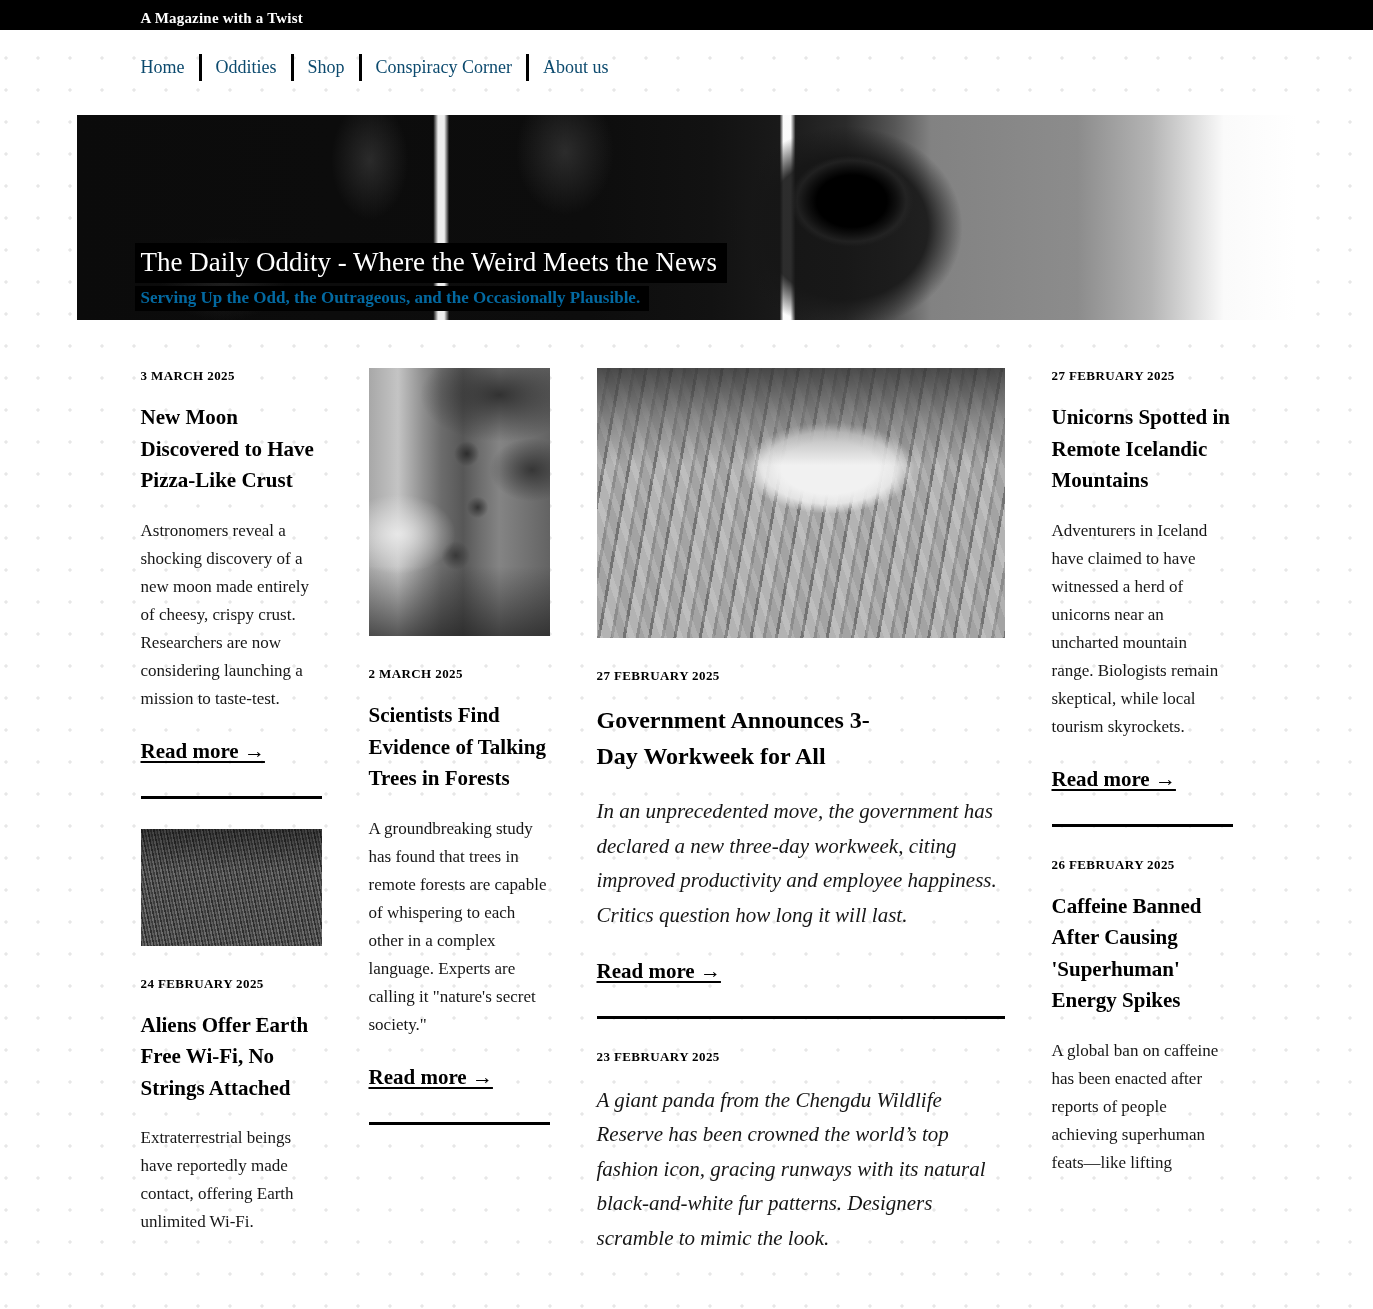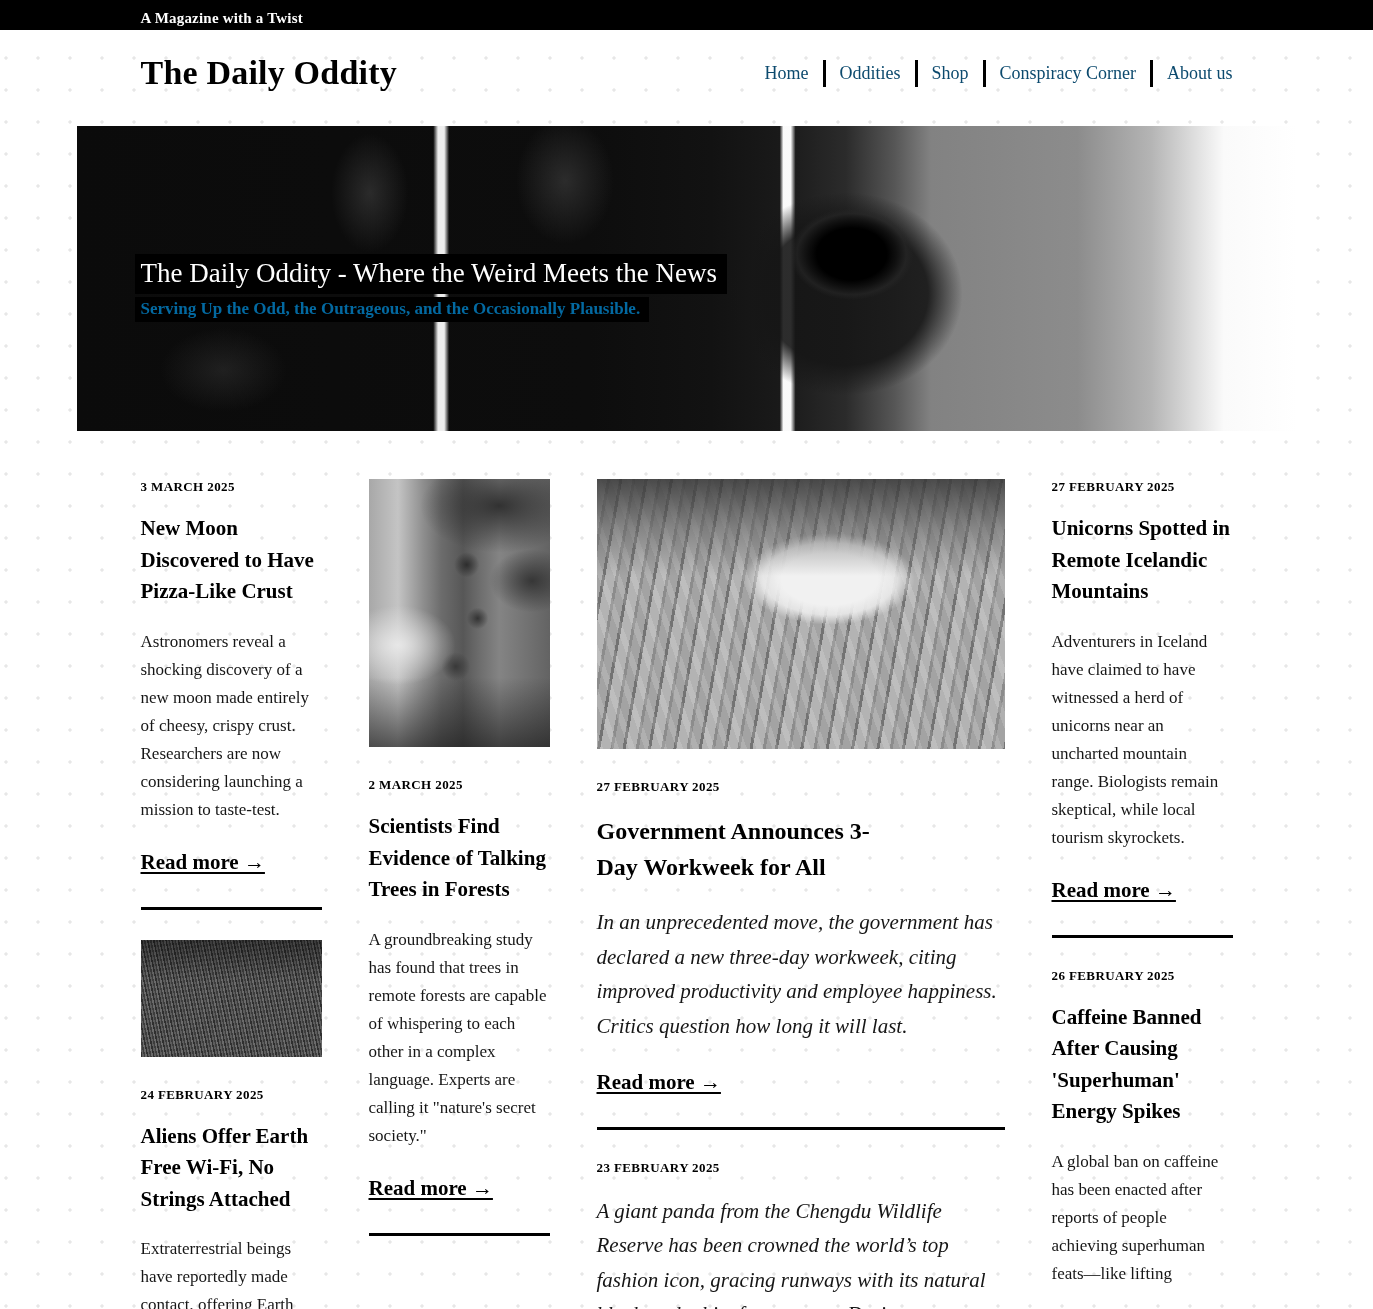--- a/index.html
+++ b/index.html
@@ -28,21 +28,21 @@
   .header {
     padding: 24px 64px 34px; display: flex; align-items: center; justify-content: space-between;
   }
   .site-title { font-size: 34px; font-weight: 700; color: #000; letter-spacing: .2px; cursor: pointer; }
   .nav { display: flex; align-items: center; gap: 14px; }
   .nav a { color: #0c4a6e; font-size: 18px; text-decoration: none; }
   .nav .sep { width: 3px; height: 27px; background: #000; display: inline-block; }
 
   
   .hero {
-    position: relative; width: 1220px; height: 305px; overflow: hidden;
+    position: relative; width: 1220px; height: 205px; overflow: hidden;
     background:
       radial-gradient(ellipse 70px 52px at 63.5% 42%, #000 0 50%, rgba(15,15,15,.95) 64%, rgba(40,40,40,.55) 78%, rgba(0,0,0,0) 88%),
       radial-gradient(ellipse 150px 130px at 63% 55%, rgba(22,22,22,.9) 0 55%, rgba(0,0,0,0) 78%),
       linear-gradient(90deg, rgba(255,255,255,0) 29.2%, rgba(250,250,250,.95) 29.6% 30.1%, rgba(255,255,255,0) 30.5%),
       linear-gradient(90deg, rgba(255,255,255,0) 57.6%, rgba(255,255,255,.98) 57.9% 58.5%, rgba(255,255,255,0) 58.9%),
       radial-gradient(ellipse 55px 85px at 24% 22%, rgba(80,80,80,.45), rgba(0,0,0,0) 70%),
       radial-gradient(ellipse 70px 90px at 40% 18%, rgba(90,90,90,.4), rgba(0,0,0,0) 70%),
       radial-gradient(ellipse 90px 60px at 12% 80%, rgba(70,70,70,.35), rgba(0,0,0,0) 70%),
       linear-gradient(90deg, #0b0b0b 0%, #0d0d0d 42%, #121212 52%, #1a1a1a 58%, #2b2b2b 63%, #565656 67%, #828282 70%, #8c8c8c 82%, #b4b4b4 88%, #fafafa 94%, #ffffff 100%);
   }
@@ -110,21 +110,20 @@
     <span class="topbar-links">
       <a href="#">Contact</a>
       <a href="#">Privacy Policy</a>
     </span>
   </div>
 </div>
 
 <div class="wrapper">
 
   <div class="header">
-    <div class="site-title">The Daily Oddity</div>
     <nav class="nav">
       <a href="#">Home</a>
       <span class="sep"></span>
       <a href="#">Oddities</a>
       <span class="sep"></span>
       <a href="#">Shop</a>
       <span class="sep"></span>
       <a href="#">Conspiracy Corner</a>
       <span class="sep"></span>
       <a href="#">About us</a>

